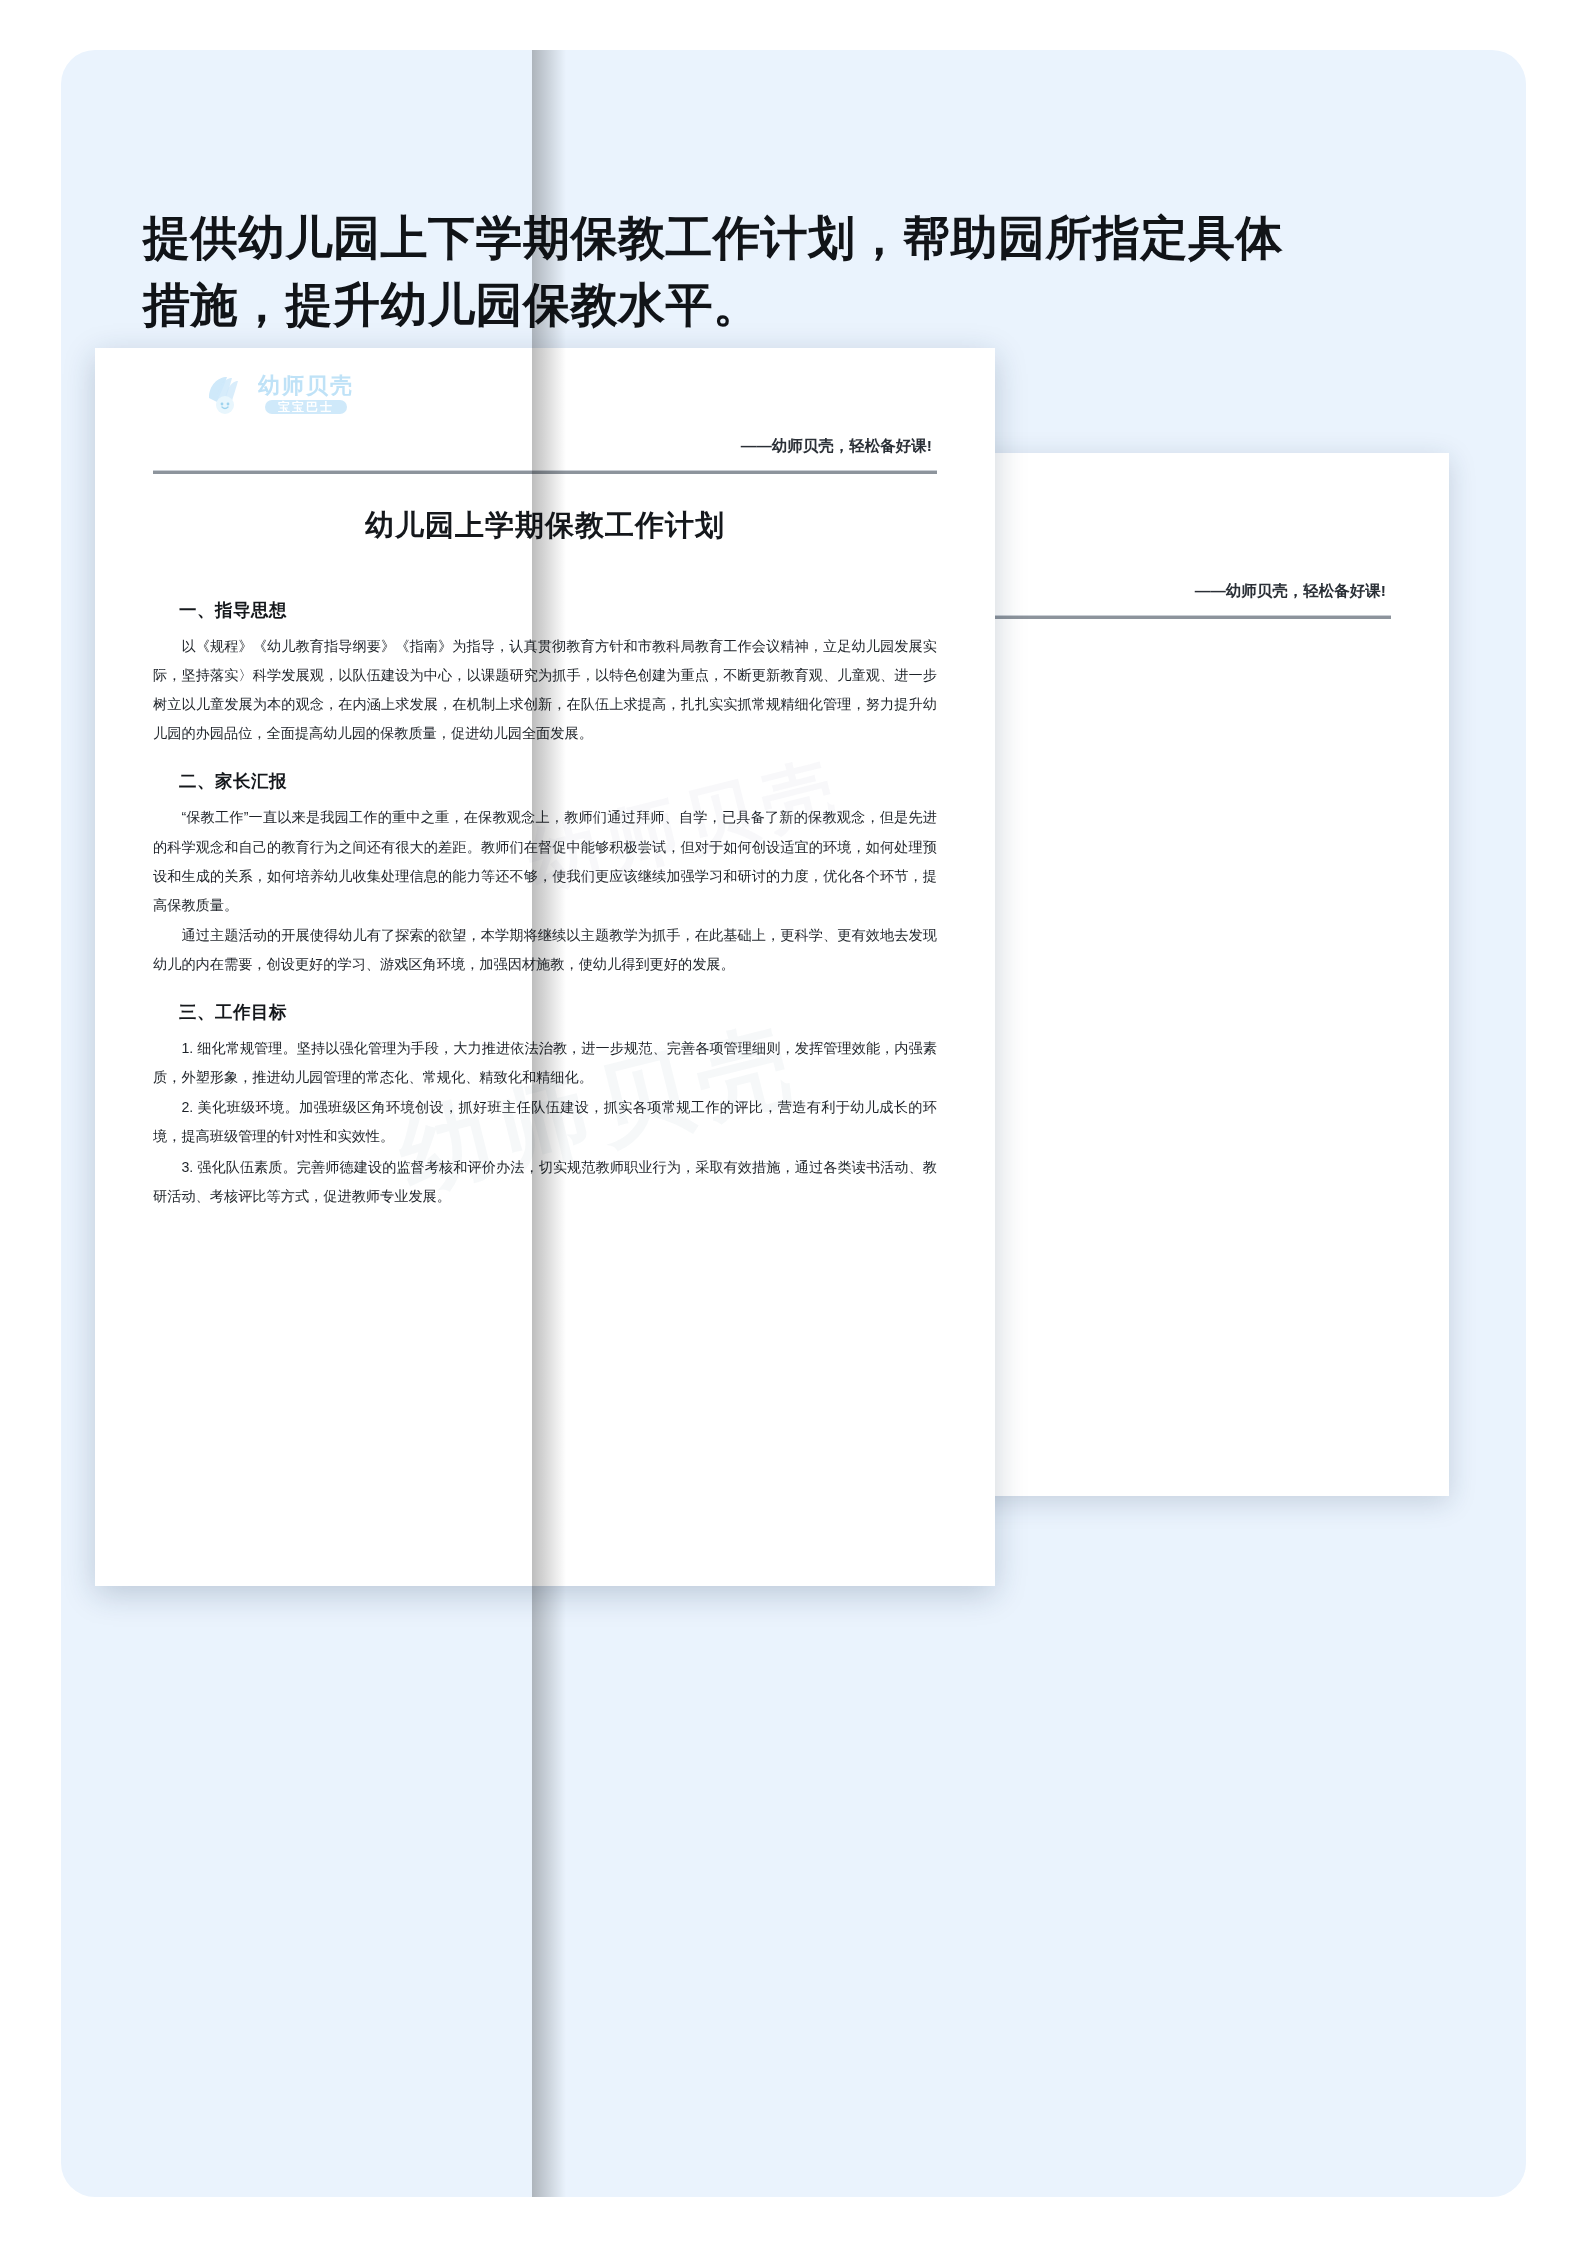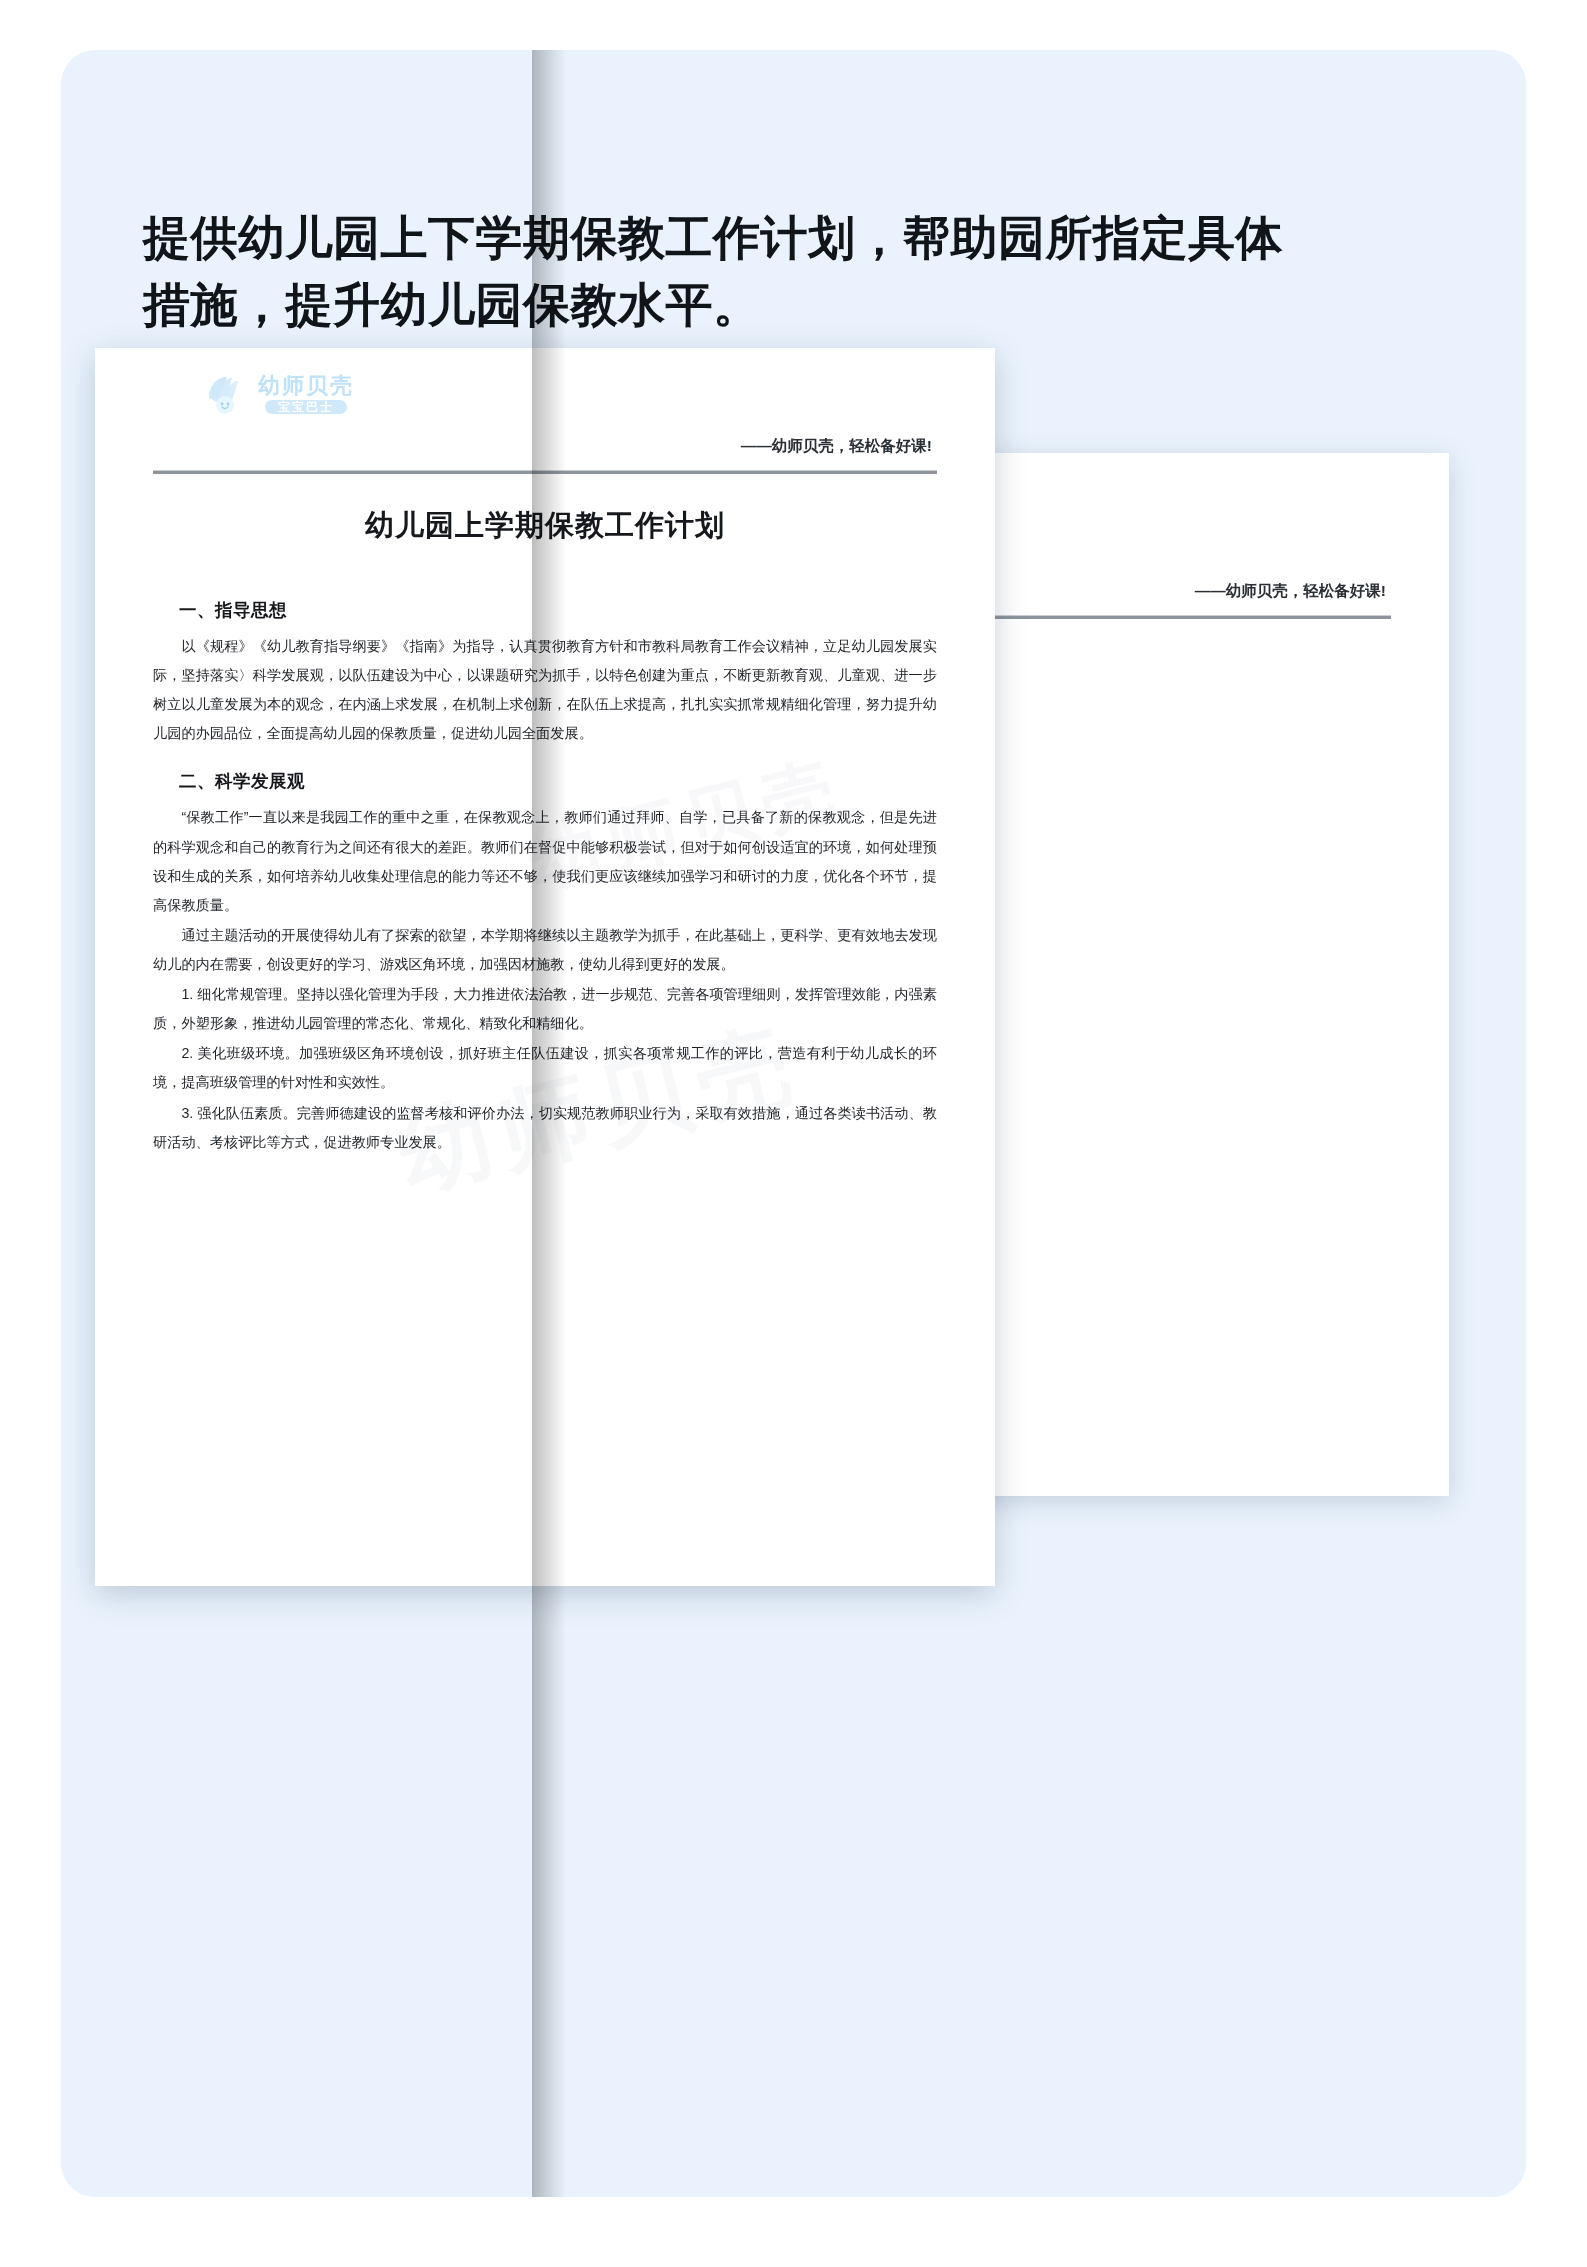--- a/index.html
+++ b/index.html
@@ -265,24 +265,25 @@
         <div class="doc-tagline">——幼师贝壳，轻松备好课!</div>
         <div class="doc-rule"></div>
 
         <div class="doc-title">幼儿园上学期保教工作计划</div>
 
         <div class="doc-body">
 
           <h2 class="sec-h">一、指导思想</h2>
           <p class="para">以《规程》《幼儿教育指导纲要》《指南》为指导，认真贯彻教育方针和市教科局教育工作会议精神，立足幼儿园发展实际，坚持落实〉科学发展观，以队伍建设为中心，以课题研究为抓手，以特色创建为重点，不断更新教育观、儿童观、进一步树立以儿童发展为本的观念，在内涵上求发展，在机制上求创新，在队伍上求提高，扎扎实实抓常规精细化管理，努力提升幼儿园的办园品位，全面提高幼儿园的保教质量，促进幼儿园全面发展。</p>
 
-          <h2 class="sec-h">二、科学发展观</h2>
+          <h2 class="sec-h">二、家长汇报</h2>
           <p class="para">“保教工作”一直以来是我园工作的重中之重，在保教观念上，教师们通过拜师、自学，已具备了新的保教观念，但是先进的科学观念和自己的教育行为之间还有很大的差距。教师们在督促中能够积极尝试，但对于如何创设适宜的环境，如何处理预设和生成的关系，如何培养幼儿收集处理信息的能力等还不够，使我们更应该继续加强学习和研讨的力度，优化各个环节，提高保教质量。</p>
           <p class="para">通过主题活动的开展使得幼儿有了探索的欲望，本学期将继续以主题教学为抓手，在此基础上，更科学、更有效地去发现幼儿的内在需要，创设更好的学习、游戏区角环境，加强因材施教，使幼儿得到更好的发展。</p>
 
+          <h2 class="sec-h">三、工作目标</h2>
           <p class="para num">1. 细化常规管理。坚持以强化管理为手段，大力推进依法治教，进一步规范、完善各项管理细则，发挥管理效能，内强素质，外塑形象，推进幼儿园管理的常态化、常规化、精致化和精细化。</p>
           <p class="para num">2. 美化班级环境。加强班级区角环境创设，抓好班主任队伍建设，抓实各项常规工作的评比，营造有利于幼儿成长的环境，提高班级管理的针对性和实效性。</p>
           <p class="para num">3. 强化队伍素质。完善师德建设的监督考核和评价办法，切实规范教师职业行为，采取有效措施，通过各类读书活动、教研活动、考核评比等方式，促进教师专业发展。</p>
 
         </div>
 
       </div>
     </div>
 
   </div>

